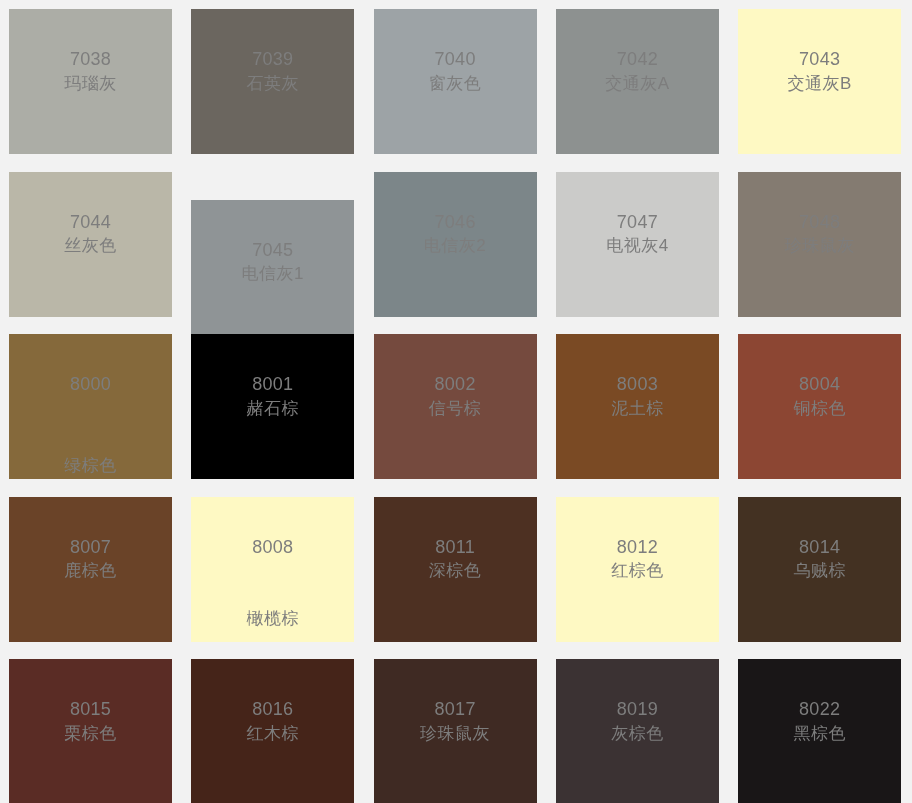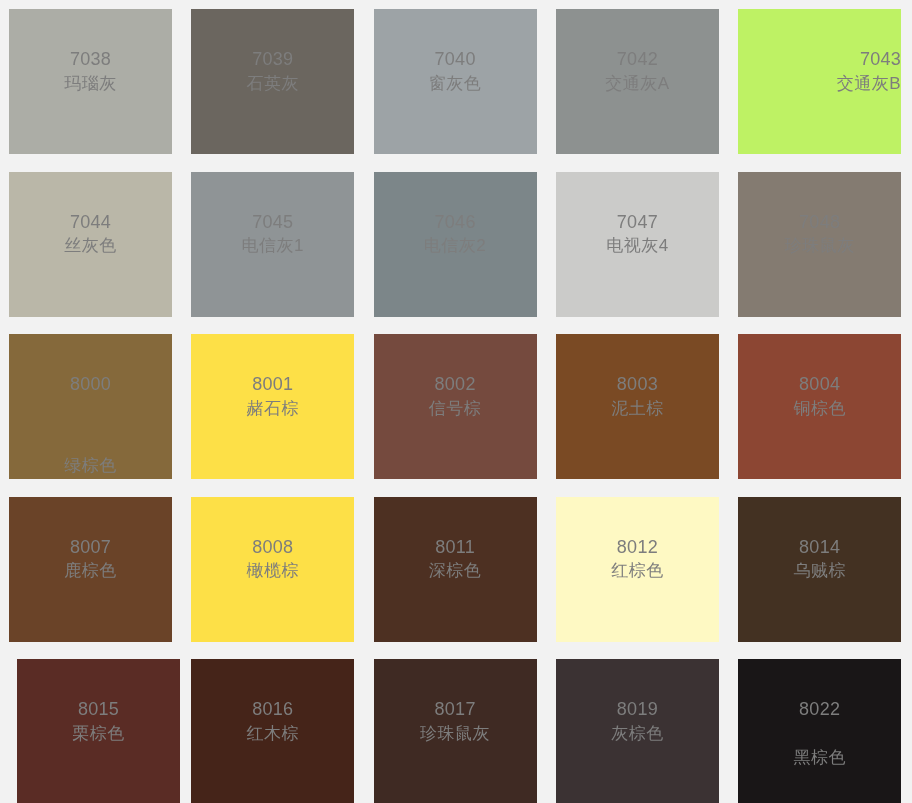--- a/index.html
+++ b/index.html
@@ -71,97 +71,97 @@
       <div class="swatch-name">石英灰</div>
     </div>
     <div class="swatch" style="background-color: rgb(157, 163, 166);">
       <div class="swatch-code">7040</div>
       <div class="swatch-name">窗灰色</div>
     </div>
     <div class="swatch" style="background-color: rgb(141, 145, 144);">
       <div class="swatch-code">7042</div>
       <div class="swatch-name">交通灰A</div>
     </div>
-    <div class="swatch" style="background-color: #bef264; align-items: flex-end;">
+    <div class="swatch" style="background-color: #fef9c3;">
       <div class="swatch-code">7043</div>
       <div class="swatch-name">交通灰B</div>
     </div>
     <div class="swatch" style="background-color: rgb(186, 183, 168);">
       <div class="swatch-code">7044</div>
       <div class="swatch-name">丝灰色</div>
     </div>
-    <div class="swatch" style="background-color: rgb(143, 148, 150);">
+    <div class="swatch" style="background-color: rgb(143, 148, 150); margin-top: 28px;">
       <div class="swatch-code">7045</div>
       <div class="swatch-name">电信灰1</div>
     </div>
     <div class="swatch" style="background-color: rgb(124, 134, 137);">
       <div class="swatch-code">7046</div>
       <div class="swatch-name">电信灰2</div>
     </div>
     <div class="swatch" style="background-color: rgb(203, 203, 201);">
       <div class="swatch-code">7047</div>
       <div class="swatch-name">电视灰4</div>
     </div>
     <div class="swatch" style="background-color: rgb(132, 123, 113);">
       <div class="swatch-code">7048</div>
       <div class="swatch-name">珍珠鼠灰</div>
     </div>
     <div class="swatch" style="background-color: rgb(133, 105, 59); justify-content: space-between;">
       <div class="swatch-code">8000</div>
       <div class="swatch-name">绿棕色</div>
     </div>
-    <div class="swatch" style="background-color: #fde047;">
+    <div class="swatch" style="background-color: #000000;">
       <div class="swatch-code">8001</div>
       <div class="swatch-name">赭石棕</div>
     </div>
     <div class="swatch" style="background-color: rgb(117, 74, 62);">
       <div class="swatch-code">8002</div>
       <div class="swatch-name">信号棕</div>
     </div>
     <div class="swatch" style="background-color: rgb(122, 74, 36);">
       <div class="swatch-code">8003</div>
       <div class="swatch-name">泥土棕</div>
     </div>
     <div class="swatch" style="background-color: rgb(140, 70, 51);">
       <div class="swatch-code">8004</div>
       <div class="swatch-name">铜棕色</div>
     </div>
     <div class="swatch" style="background-color: rgb(106, 67, 40);">
       <div class="swatch-code">8007</div>
       <div class="swatch-name">鹿棕色</div>
     </div>
-    <div class="swatch" style="background-color: #fde047;">
+    <div class="swatch" style="background-color: #fef9c3; gap: 48px;">
       <div class="swatch-code">8008</div>
       <div class="swatch-name">橄榄棕</div>
     </div>
     <div class="swatch" style="background-color: rgb(77, 48, 34);">
       <div class="swatch-code">8011</div>
       <div class="swatch-name">深棕色</div>
     </div>
     <div class="swatch" style="background-color: #fef9c3;">
       <div class="swatch-code">8012</div>
       <div class="swatch-name">红棕色</div>
     </div>
     <div class="swatch" style="background-color: rgb(67, 49, 34);">
       <div class="swatch-code">8014</div>
       <div class="swatch-name">乌贼棕</div>
     </div>
-    <div class="swatch" style="background-color: rgb(90, 44, 37); margin-left: 8px;">
+    <div class="swatch" style="background-color: rgb(90, 44, 37);">
       <div class="swatch-code">8015</div>
       <div class="swatch-name">栗棕色</div>
     </div>
     <div class="swatch" style="background-color: rgb(69, 36, 25);">
       <div class="swatch-code">8016</div>
       <div class="swatch-name">红木棕</div>
     </div>
     <div class="swatch" style="background-color: rgb(63, 42, 35);">
       <div class="swatch-code">8017</div>
       <div class="swatch-name">珍珠鼠灰</div>
     </div>
     <div class="swatch" style="background-color: rgb(59, 50, 51);">
       <div class="swatch-code">8019</div>
       <div class="swatch-name">灰棕色</div>
     </div>
-    <div class="swatch" style="background-color: rgb(25, 22, 23); gap: 24px;">
+    <div class="swatch" style="background-color: rgb(25, 22, 23);">
       <div class="swatch-code">8022</div>
       <div class="swatch-name">黑棕色</div>
     </div>
   </div>
 
 </body></html>

